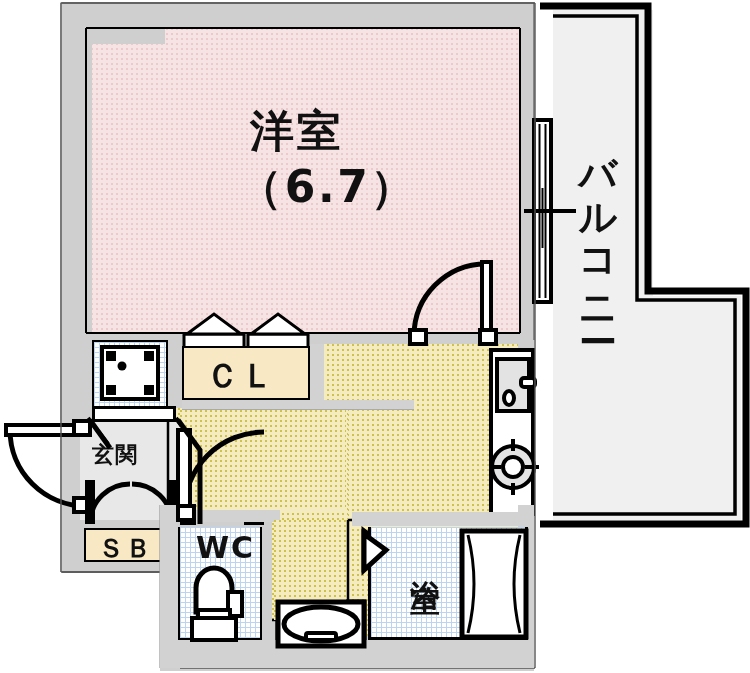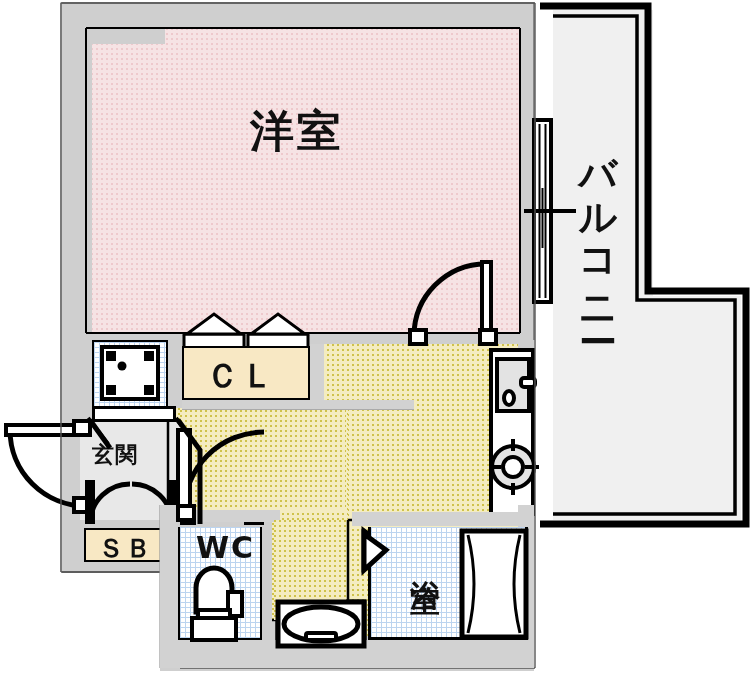--- a/index.html
+++ b/index.html
@@ -56,20 +56,21 @@
   <div class="abs wall-gray" style="left:60px;top:500px;width:120px;height:72px;"></div>
 
   <div class="abs wall-gray" style="left:160px;top:505px;width:374px;height:166px;"></div>
 
   <div class="abs room-pink" style="left:86px;top:28px;width:434px;height:305px;"></div>
 
   <div class="abs wall-gray" style="left:60px;top:2px;width:105px;height:42px;"></div>
   <div class="abs wall-gray" style="left:60px;top:2px;width:32px;height:330px;"></div>
 
   <div class="label" style="left:250px;top:102px;font-size:44px;">洋室</div>
+  <div class="label" style="left:238px;top:158px;font-size:44px;">（6.7）</div>
 
   <svg class="abs" style="left:0;top:0;width:750px;height:673px;pointer-events:none;">
 
     <path d="M62,3 L534,3 L534,340" fill="none" stroke="#555" stroke-width="1.2"></path>
 
     <path d="M86,28 L520,28" fill="none" stroke="#000" stroke-width="2"></path>
     <path d="M86,28 L86,333" fill="none" stroke="#000" stroke-width="2"></path>
     <path d="M520,28 L520,333" fill="none" stroke="#000" stroke-width="2"></path>
     <path d="M86,333 L520,333" fill="none" stroke="#000" stroke-width="2"></path>
   </svg>

